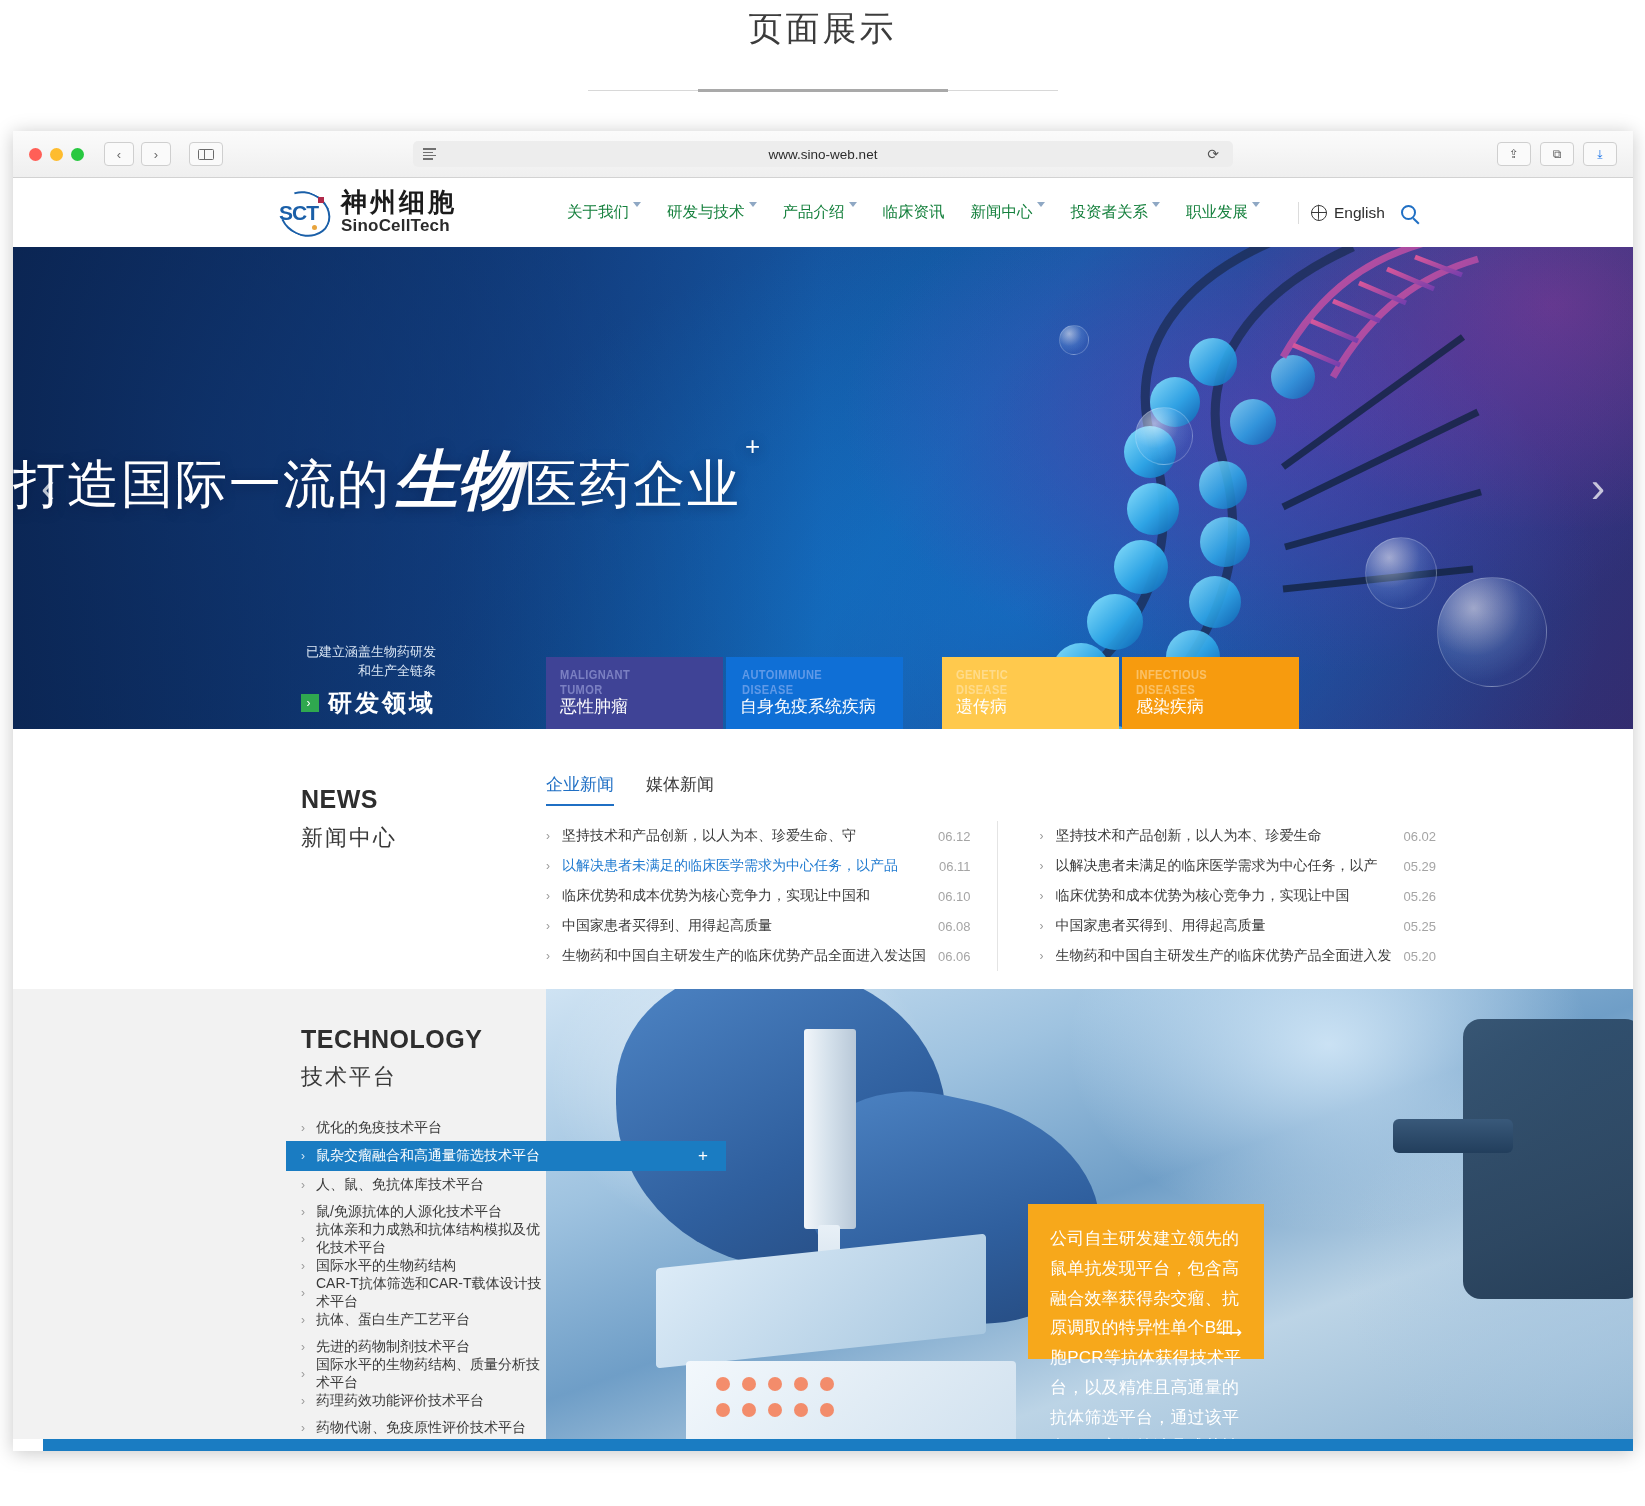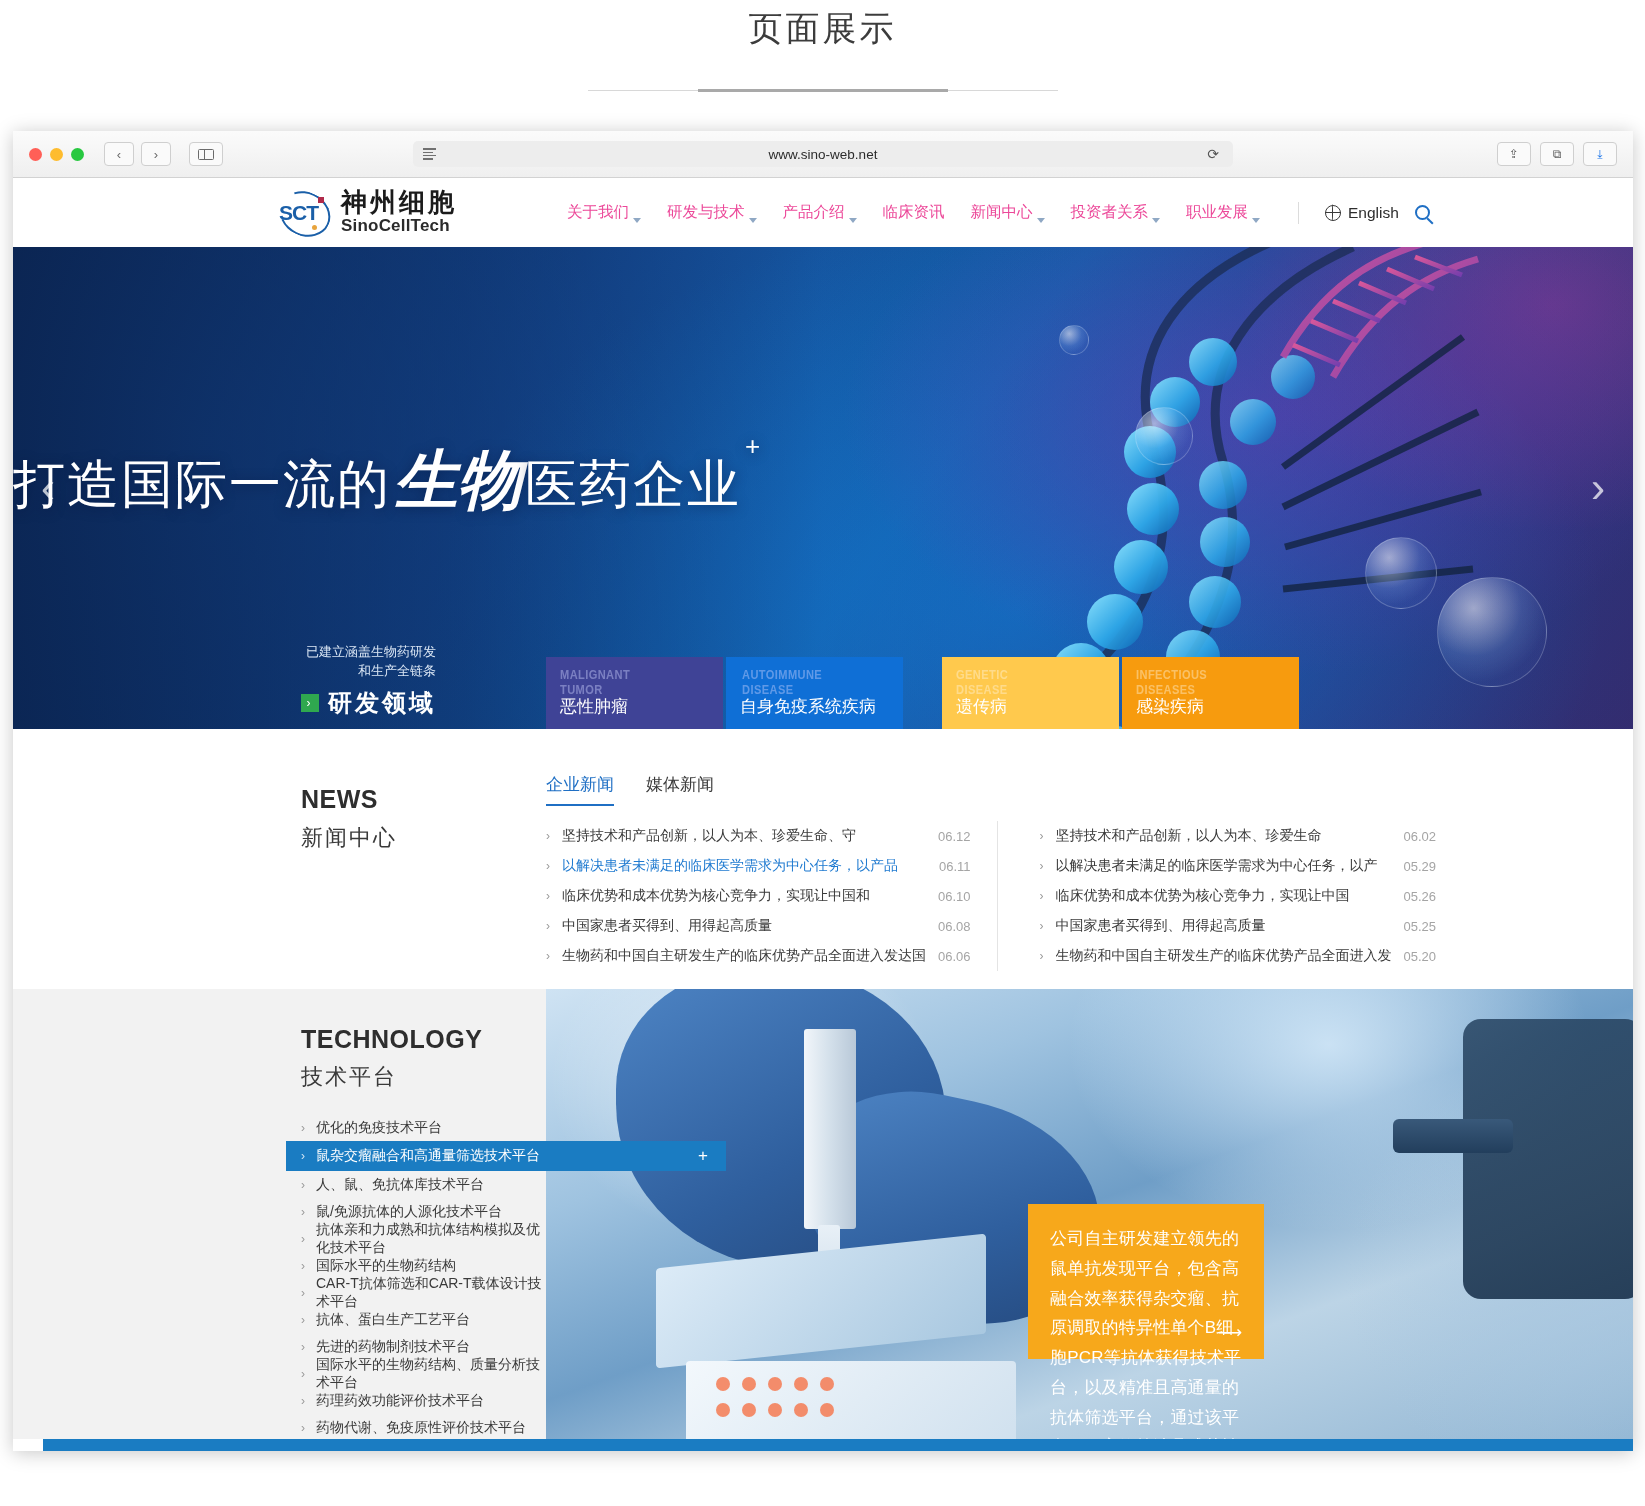--- a/index.html
+++ b/index.html
@@ -169,34 +169,34 @@
   .logo-text .en {
     font-size: 17px; font-weight: 800; color: #2b2b2b; letter-spacing: 0.2px;
   }
 
   .mainnav {
     display: flex; align-items: center;
     gap: 26px;
     margin-left: 110px;
   }
   .navitem {
-    font-size: 15.5px; color: #ec4899;
-    display: flex; align-items: flex-end; gap: 4px;
+    font-size: 15.5px; color: #15803d;
+    display: flex; align-items: flex-start; gap: 4px;
     white-space: nowrap;
   }
   .caret {
     width: 0; height: 0;
     border-left: 4px solid transparent;
     border-right: 4px solid transparent;
     border-top: 5px solid #8fa8c4;
   }
   .nav-right {
     display: flex; align-items: center; gap: 16px;
     margin-left: 38px;
-    padding-left: 26px;
+    padding-left: 12px;
     border-left: 1px solid #dcdcdc;
     height: 22px;
   }
   .globe {
     width: 16px; height: 16px; border: 1.4px solid #3a3a3a; border-radius: 50%;
     position: relative;
   }
   .globe::before {
     content:""; position:absolute; left:-1.4px; right:-1.4px; top: 6px; height:1.4px; background:#3a3a3a;
   }

